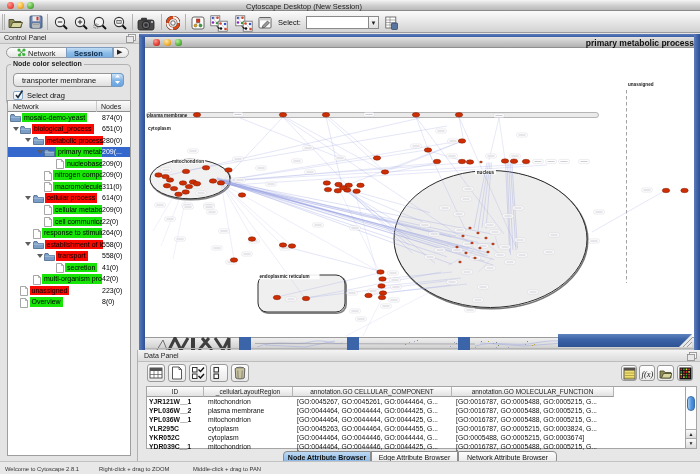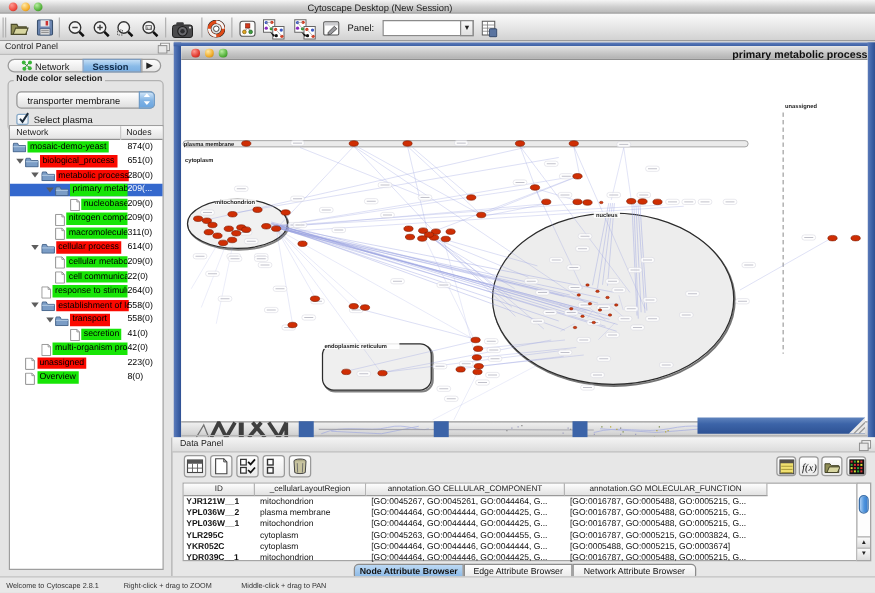--- a/index.html
+++ b/index.html
@@ -161,21 +161,21 @@
       <path d="M9.5 5 L11.5 7 L6.5 11.5 L4.3 11.8 L4.6 9.8 Z" fill="#9a9a9e" stroke="#3a3a3a" stroke-width="0.6"></path>
     </svg>
  <svg class="abs" style="left:385px;top:5px" width="13" height="14" viewBox="0 0 13 14">
       <rect x="0.8" y="1" width="10" height="11" fill="#fff" stroke="#555" stroke-width="0.8"></rect>
       <line x1="0.8" y1="4" x2="10.8" y2="4" stroke="#777" stroke-width="0.6"></line>
       <line x1="0.8" y1="6.5" x2="10.8" y2="6.5" stroke="#777" stroke-width="0.6"></line>
       <line x1="0.8" y1="9" x2="10.8" y2="9" stroke="#777" stroke-width="0.6"></line>
       <line x1="5" y1="1" x2="5" y2="12" stroke="#777" stroke-width="0.6"></line>
       <rect x="6.5" y="7" width="6" height="6.5" rx="0.8" fill="#5a74a0" stroke="#2c3e5c" stroke-width="0.7"></rect>
     </svg>
- <span style="position:absolute;left:278px;top:6.5px;font-size:7.5px;color:#111;">Panel:</span>
+ <span style="position:absolute;left:278px;top:6.5px;font-size:7.5px;color:#111;">Select:</span>
  <span style="position:absolute;left:306px;top:4.5px;width:73px;height:13px;background:#fff;border:1px solid #8a8a8a;"></span>
  <span style="position:absolute;left:368px;top:4.5px;width:11px;height:13px;background:linear-gradient(#fafafa,#e0e0e0);border:1px solid #8a8a8a;font-size:6px;color:#222;text-align:center;line-height:12px;">▼</span>
 </div>
 
 <div id="ctrlpanel">
  <div id="cphead">
       <span>Control Panel</span>
     </div>
 
  <svg class="abs" style="left:126px;top:1px" width="10" height="9" viewBox="0 0 10 9">
@@ -206,21 +206,21 @@
  <svg class="abs" style="left:113px;top:41px" width="9" height="11" viewBox="0 0 9 11">
   <path d="M4.5 0.5 L7 3.5 L2 3.5 Z" fill="#fff"></path>
       <path d="M4.5 10 L7 7 L2 7 Z" fill="#fff"></path>
  </svg>
  <span class="abs" style="left:22px;top:42.5px;font-size:7.5px;color:#111;">transporter membrane</span>
 
  <div class="abs" style="left:13px;top:57.5px;width:9.5px;height:9.5px;border:1px solid #87a9c8;border-radius:2px;background:linear-gradient(#fdfdfd,#e8f1fa);"></div>
  <svg class="abs" style="left:13px;top:54.5px" width="13" height="13" viewBox="0 0 13 13">
   <path d="M3 7 L5 9.5 L9.5 2.5" fill="none" stroke="#1c2b3a" stroke-width="1.6"></path>
  </svg>
- <span class="abs" style="left:27px;top:58px;font-size:7.5px;color:#111;">Select plasma</span>
+ <span class="abs" style="left:27px;top:58px;font-size:7.5px;color:#111;">Select drag</span>
 
  <div class="abs" style="left:7px;top:67px;width:124px;height:356px;background:#fff;border:1px solid #9e9e9e;"></div>
  <div class="abs" style="left:8px;top:68px;width:122px;height:11px;background:linear-gradient(#fcfcfc,#e3e3e3);border-bottom:1px solid #8f8f8f;">
    <span class="abs" style="left:5px;top:2px;font-size:7px;color:#222;">Network</span>
    <span class="abs" style="left:93px;top:2px;font-size:7px;color:#222;">Nodes</span>
    <span class="abs" style="left:88px;top:0;width:1px;height:11px;background:#c9c9c9;"></span>
  </div>
  <div id="tree" class="abs" style="left:8px;top:79px;width:122px;height:200px;font-size:7px;color:#000;">
 <div class="trow" style="top:0.7px">
         <svg class="abs" style="left:2px;top:1.5px" width="11" height="8" viewBox="0 0 11 8">

